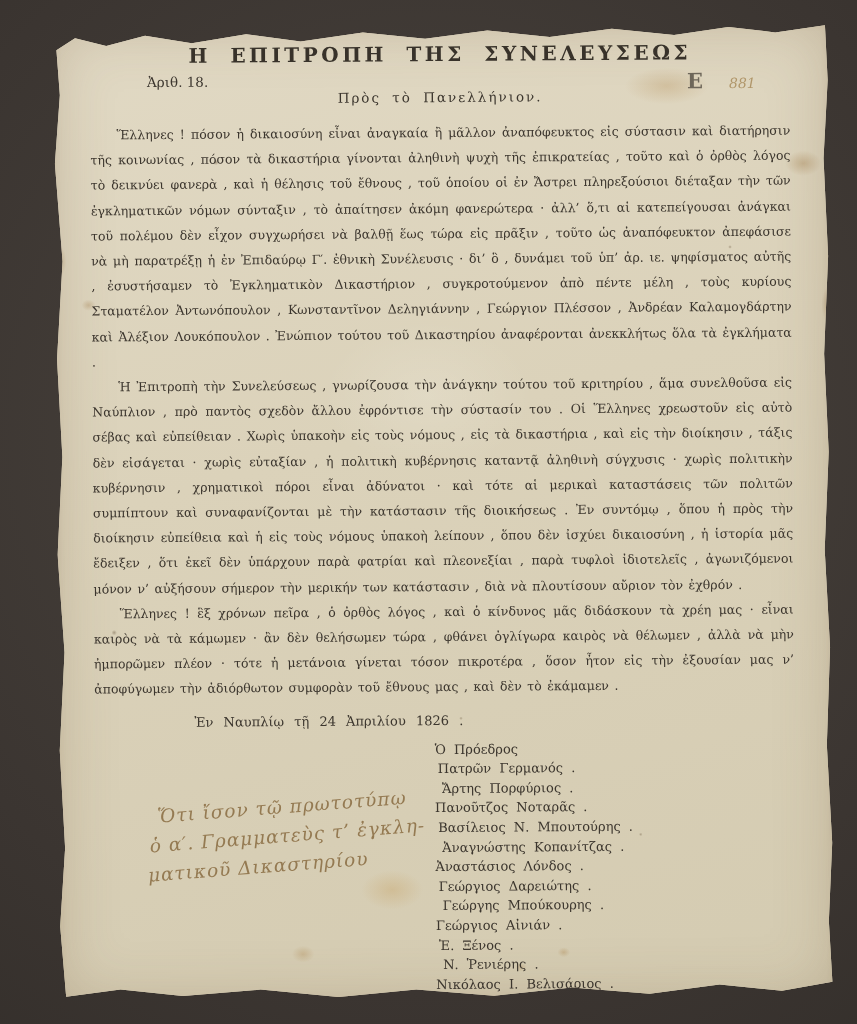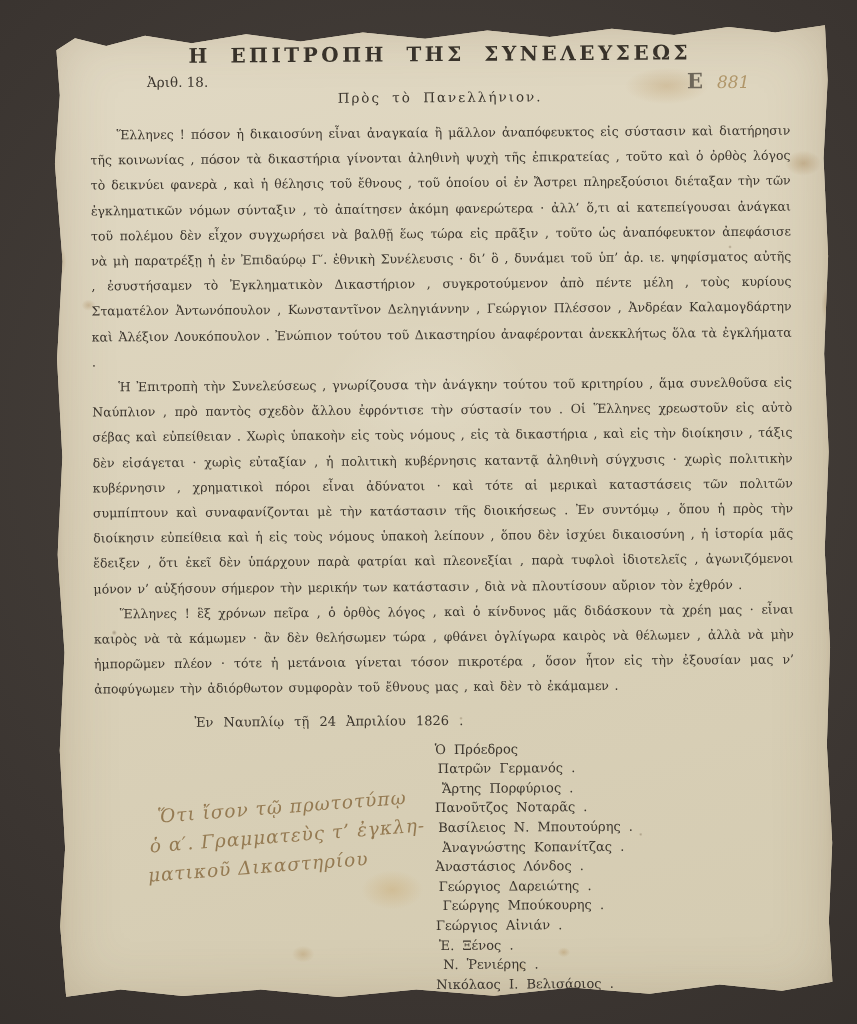--- a/index.html
+++ b/index.html
@@ -44,21 +44,21 @@
   .doc-title{
     margin-top:18px;text-align:center;font-size:20px;font-weight:bold;
     letter-spacing:3.5px;word-spacing:9px;color:#38322a;white-space:nowrap;
   }
   .doc-number{margin-top:6px;margin-left:57px;font-size:13.5px;}
   .addressee{margin-top:1px;text-align:center;font-size:13.5px;letter-spacing:2px;word-spacing:5px;}
   .archive-mark{
     position:absolute;left:597px;top:46px;white-space:nowrap;
   }
   .archive-letter{font-size:21px;font-weight:bold;color:#6e675a;letter-spacing:2px;}
-  .archive-number{font-size:17px;color:#a98c5c;font-style:italic;margin-left:12px;opacity:0.85;}
+  .archive-number{font-size:14px;color:#a98c5c;font-style:italic;margin-left:24px;opacity:0.85;}
   .body-text{margin-top:15px;font-size:12.5px;line-height:25.2px;text-align:justify;word-spacing:1.5px;}
   .para{text-indent:26px;margin:0;}
   .dateline{margin-top:13px;padding-left:100px;font-size:13px;word-spacing:6px;}
   .signatures{margin-top:12px;margin-left:340px;font-size:13px;line-height:19.6px;}
   .sig{white-space:nowrap;word-spacing:4px;}
   .sig:nth-child(3n){padding-left:7px;}
   .sig:nth-child(3n+2){padding-left:3px;}
   .secretary{margin-top:9px;font-size:13px;line-height:23px;}
   .secretary-title{margin-left:505px;white-space:nowrap;word-spacing:3px;}
   .secretary-name{margin-left:547px;white-space:nowrap;word-spacing:4px;}

